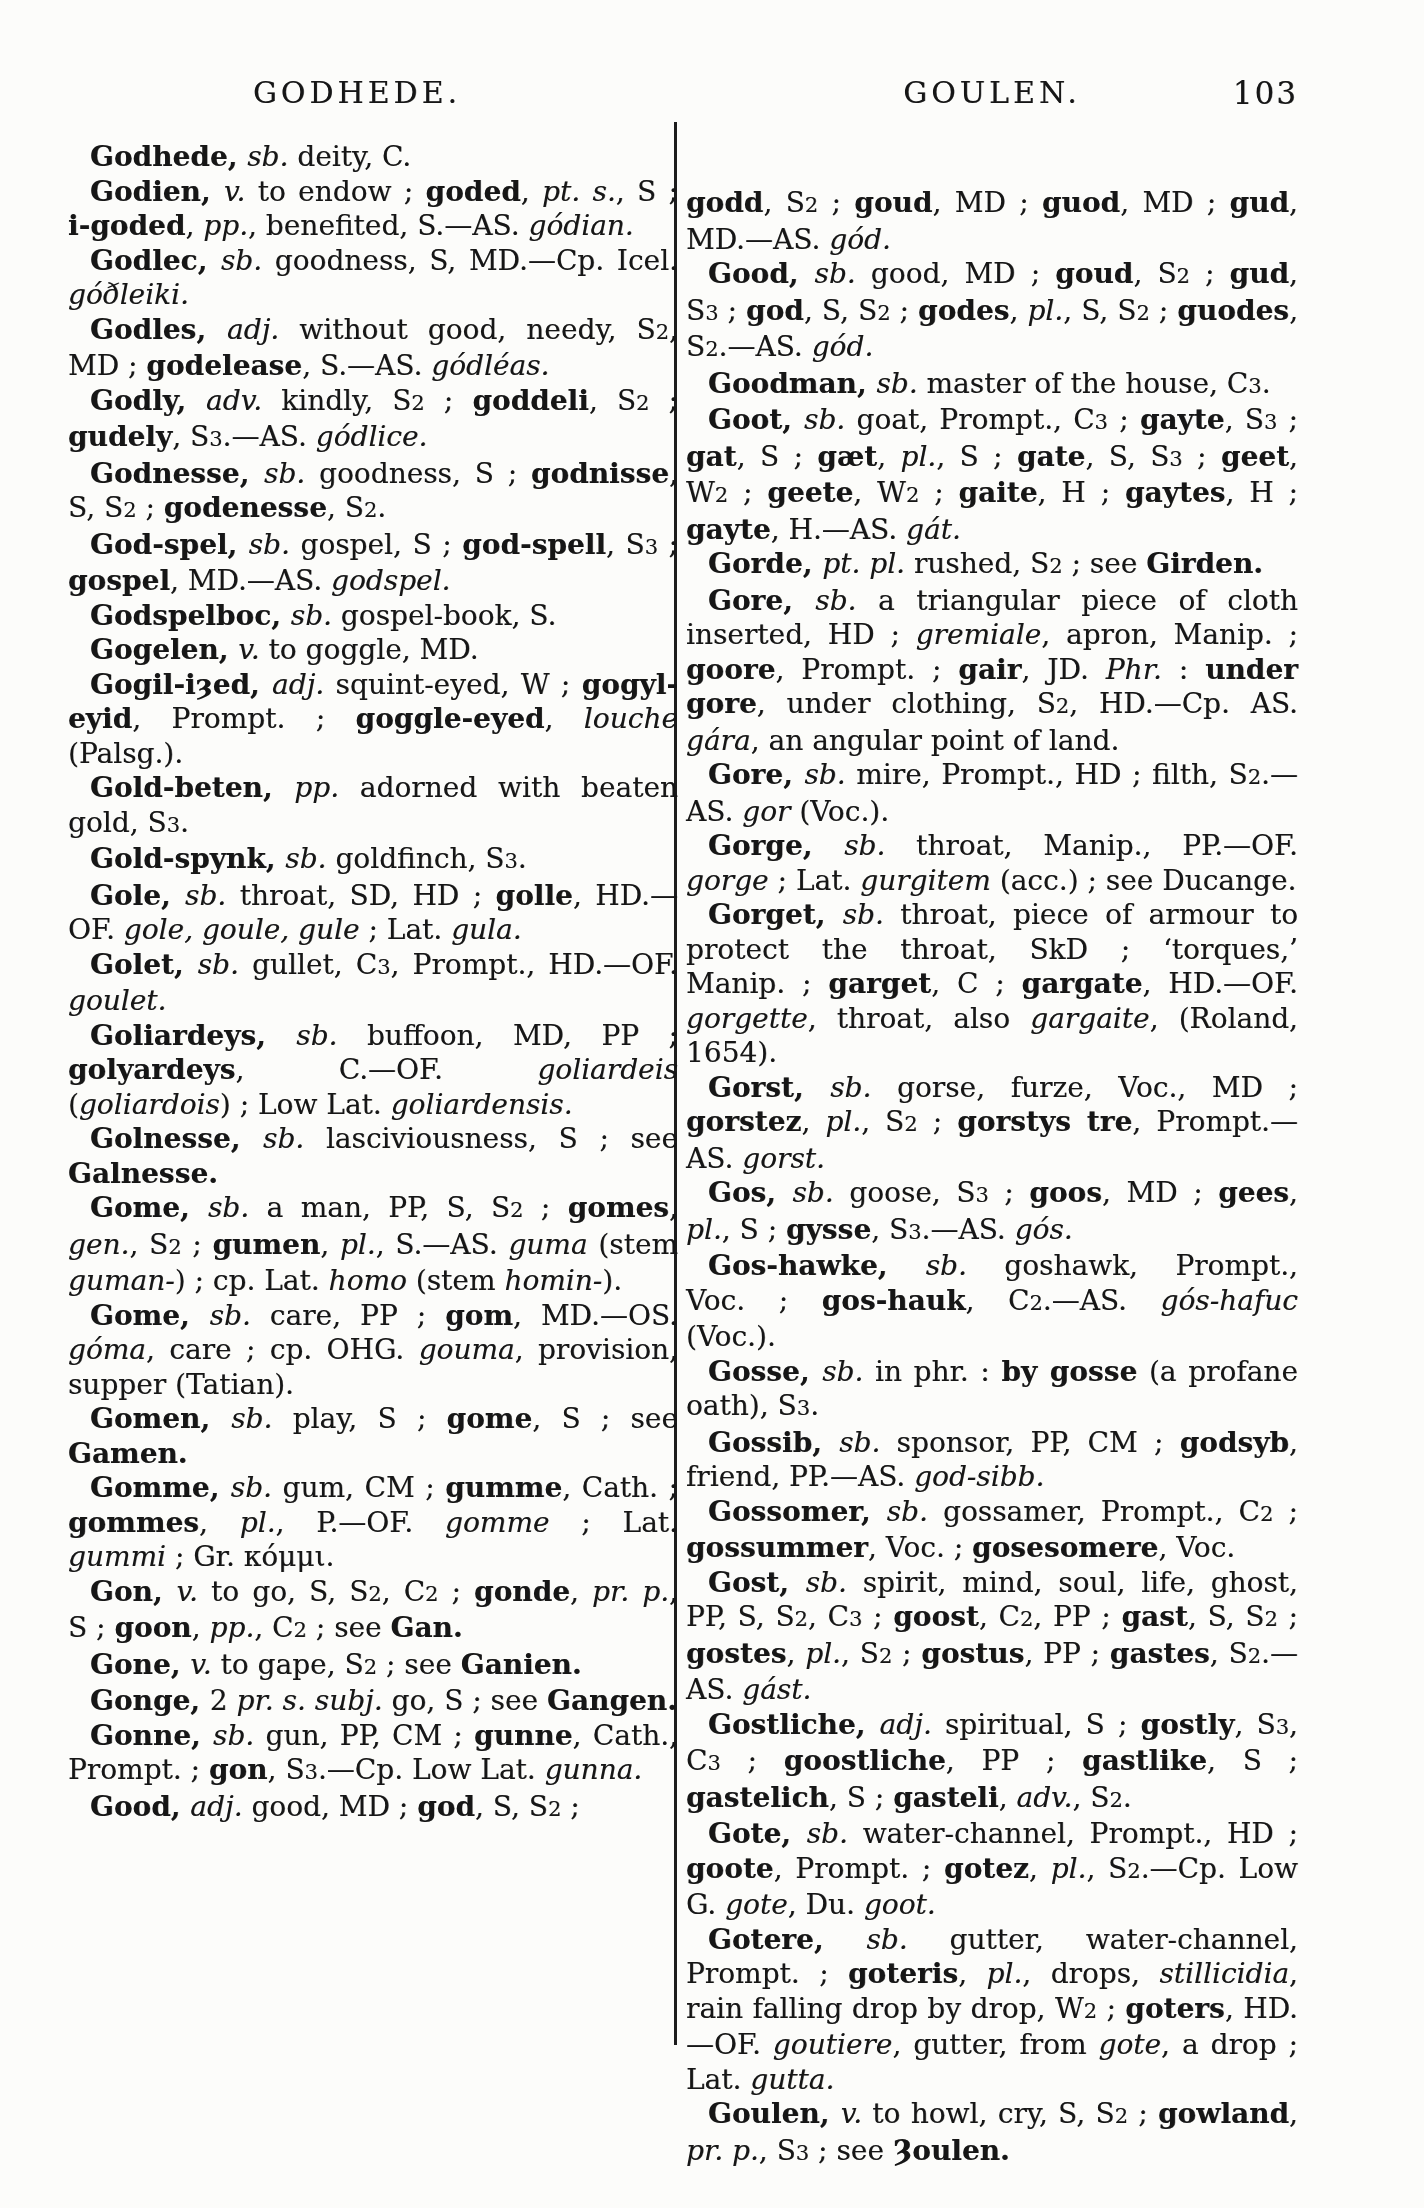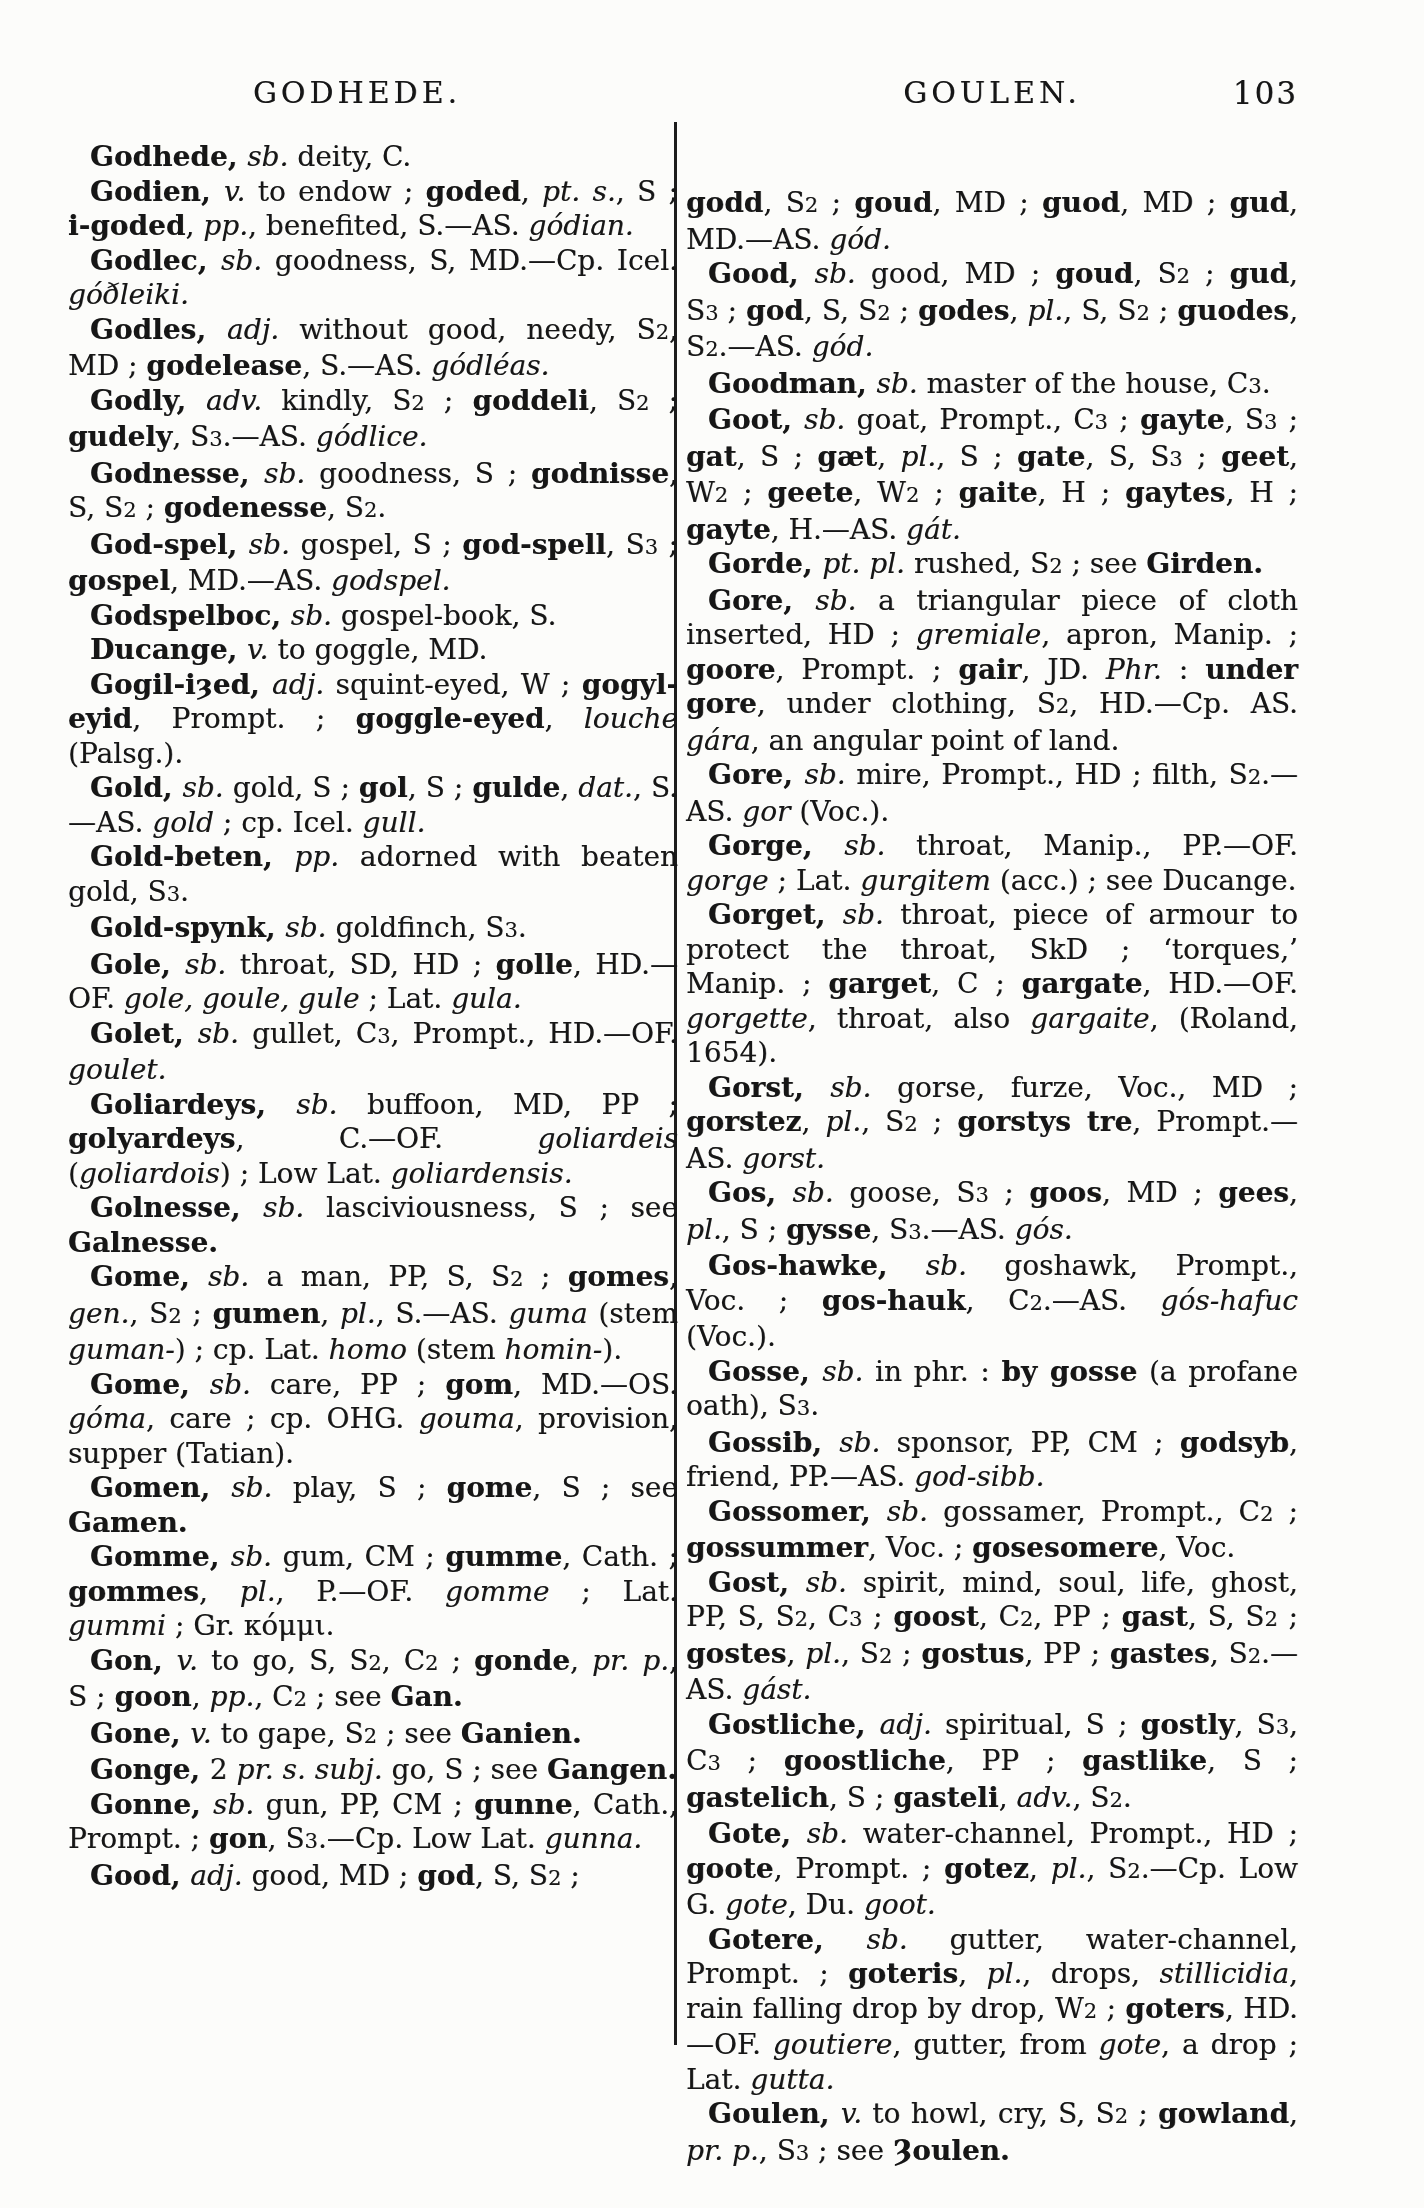--- a/index.html
+++ b/index.html
@@ -60,23 +60,22 @@
   <div class="rule"></div>
   <div class="col" id="col-left">
       <p class="entry"><span class="b">Godhede, </span><span class="i">sb.</span> deity, C.</p>
       <p class="entry"><span class="b">Godien, </span><span class="i">v.</span> to endow&nbsp;; <span class="b">goded</span>, <span class="i">pt. s.</span>, S&nbsp;; <span class="b">i-goded</span>, <span class="i">pp.</span>, benefited, S.—AS. <span class="i">gódian.</span></p>
       <p class="entry"><span class="b">Godlec, </span><span class="i">sb.</span> goodness, S, MD.—Cp. Icel. <span class="i">góðleiki.</span></p>
       <p class="entry"><span class="b">Godles, </span><span class="i">adj.</span> without good, needy, S<span class="sg">2</span>, MD&nbsp;; <span class="b">godelease</span>, S.—AS. <span class="i">gódléas.</span></p>
       <p class="entry"><span class="b">Godly, </span><span class="i">adv.</span> kindly, S<span class="sg">2</span>&nbsp;; <span class="b">goddeli</span>, S<span class="sg">2</span>&nbsp;; <span class="b">gudely</span>, S<span class="sg">3</span>.—AS. <span class="i">gódlice.</span></p>
       <p class="entry"><span class="b">Godnesse, </span><span class="i">sb.</span> goodness, S&nbsp;; <span class="b">godnisse</span>, S, S<span class="sg">2</span>&nbsp;; <span class="b">godenesse</span>, S<span class="sg">2</span>.</p>
       <p class="entry"><span class="b">God-spel, </span><span class="i">sb.</span> gospel, S&nbsp;; <span class="b">god-spell</span>, S<span class="sg">3</span>&nbsp;; <span class="b">gospel</span>, MD.—AS. <span class="i">godspel.</span></p>
       <p class="entry"><span class="b">Godspelboc, </span><span class="i">sb.</span> gospel-book, S.</p>
-      <p class="entry"><span class="b">Ducange, </span><span class="i">v.</span> to goggle, MD.</p>
+      <p class="entry"><span class="b">Gogelen, </span><span class="i">v.</span> to goggle, MD.</p>
       <p class="entry"><span class="b">Gogil-iȝed, </span><span class="i">adj.</span> squint-eyed, W&nbsp;; <span class="b">gogyl-eyid</span>, Prompt.&nbsp;; <span class="b">goggle-eyed</span>, <span class="i">louche</span> (Palsg.).</p>
-      <p class="entry"><span class="b">Gold, </span><span class="i">sb.</span> gold, S&nbsp;; <span class="b">gol</span>, S&nbsp;; <span class="b">gulde</span>, <span class="i">dat.</span>, S.—AS. <span class="i">gold</span>&nbsp;; cp. Icel. <span class="i">gull.</span></p>
       <p class="entry"><span class="b">Gold-beten, </span><span class="i">pp.</span> adorned with beaten gold, S<span class="sg">3</span>.</p>
       <p class="entry"><span class="b">Gold-spynk, </span><span class="i">sb.</span> goldfinch, S<span class="sg">3</span>.</p>
       <p class="entry"><span class="b">Gole, </span><span class="i">sb.</span> throat, SD, HD&nbsp;; <span class="b">golle</span>, HD.—OF. <span class="i">gole, goule, gule</span>&nbsp;; Lat. <span class="i">gula.</span></p>
       <p class="entry"><span class="b">Golet, </span><span class="i">sb.</span> gullet, C<span class="sg">3</span>, Prompt., HD.—OF. <span class="i">goulet.</span></p>
       <p class="entry"><span class="b">Goliardeys, </span><span class="i">sb.</span> buffoon, MD, PP&nbsp;; <span class="b">golyardeys</span>, C.—OF. <span class="i">goliardeis</span> (<span class="i">goliardois</span>)&nbsp;; Low Lat. <span class="i">goliardensis.</span></p>
       <p class="entry"><span class="b">Golnesse, </span><span class="i">sb.</span> lasciviousness, S&nbsp;; see <span class="b">Galnesse.</span></p>
       <p class="entry"><span class="b">Gome, </span><span class="i">sb.</span> a man, PP, S, S<span class="sg">2</span>&nbsp;; <span class="b">gomes</span>, <span class="i">gen.</span>, S<span class="sg">2</span>&nbsp;; <span class="b">gumen</span>, <span class="i">pl.</span>, S.—AS. <span class="i">guma</span> (stem <span class="i">guman-</span>)&nbsp;; cp. Lat. <span class="i">homo</span> (stem <span class="i">homin-</span>).</p>
       <p class="entry"><span class="b">Gome, </span><span class="i">sb.</span> care, PP&nbsp;; <span class="b">gom</span>, MD.—OS. <span class="i">góma</span>, care&nbsp;; cp. OHG. <span class="i">gouma</span>, provision, supper (Tatian).</p>
       <p class="entry"><span class="b">Gomen, </span><span class="i">sb.</span> play, S&nbsp;; <span class="b">gome</span>, S&nbsp;; see <span class="b">Gamen.</span></p>
       <p class="entry"><span class="b">Gomme, </span><span class="i">sb.</span> gum, CM&nbsp;; <span class="b">gumme</span>, Cath.&nbsp;; <span class="b">gommes</span>, <span class="i">pl.</span>, P.—OF. <span class="i">gomme</span>&nbsp;; Lat. <span class="i">gummi</span>&nbsp;; Gr. κόμμι.</p>

